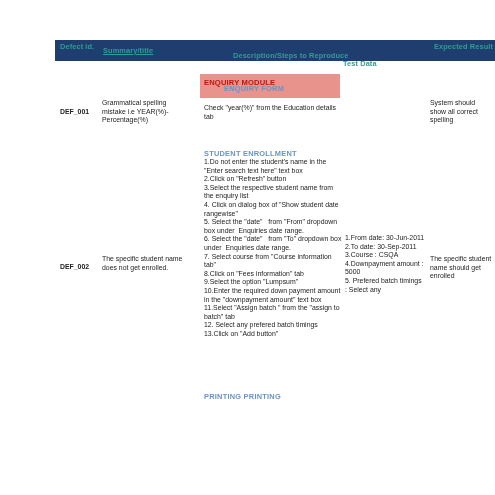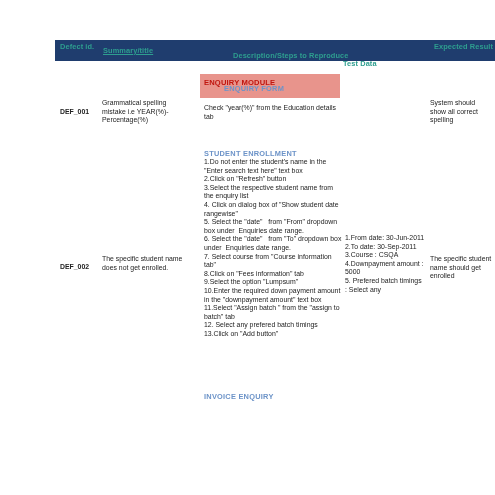--- a/index.html
+++ b/index.html
@@ -114,21 +114,21 @@
     <div class="th th-testdata">Test Data</div>
     <div class="th th-expected">Expected Result</div>
   </div>
 
   <div class="module-banner">
     <span>ENQUIRY MODULE</span>
   </div>
 
   <div class="section-title st-enquiry-form">ENQUIRY FORM</div>
   <div class="section-title st-student-enr">STUDENT ENROLLMENT</div>
-  <div class="section-title st-invoice">INVOICE ENQUIRY</div>
+  <div class="section-title st-invoice">PRINTING PRINTING</div>
 
   <div class="cell r1-id">DEF_001</div>
   <div class="cell r1-summary">Grammatical spelling mistake i.e YEAR(%)-Percentage(%)</div>
   <div class="cell r1-desc">Check "year(%)" from the Education details tab</div>
   <div class="cell r1-expected">System should show all correct spelling</div>
 
   <div class="cell r2-id">DEF_002</div>
   <div class="cell r2-summary">The specific student name does not get enrolled.</div>
   <div class="cell r2-desc">1.Do not enter the student's name in the "Enter search text here" text box                      2.Click on "Refresh" button
 3.Select the respective student name from the enquiry list

